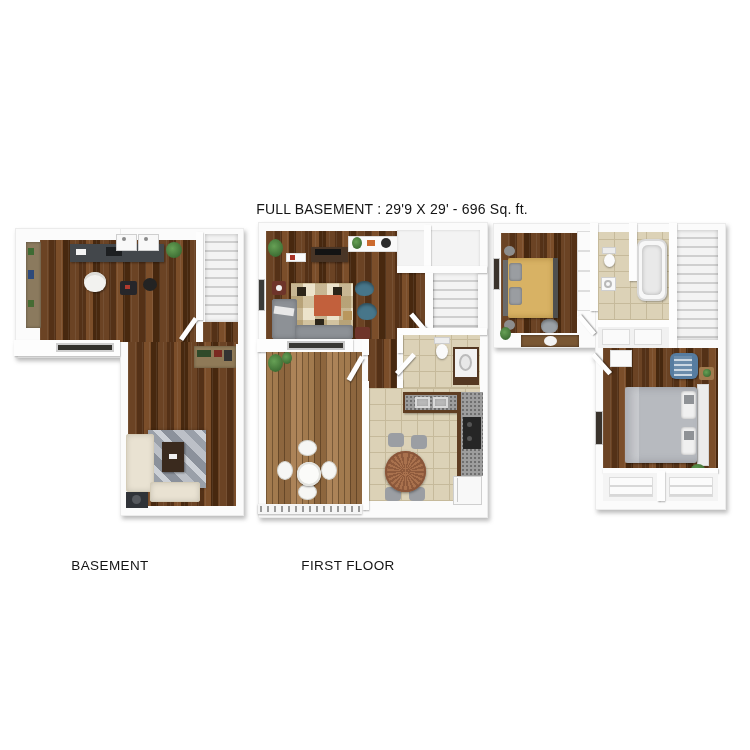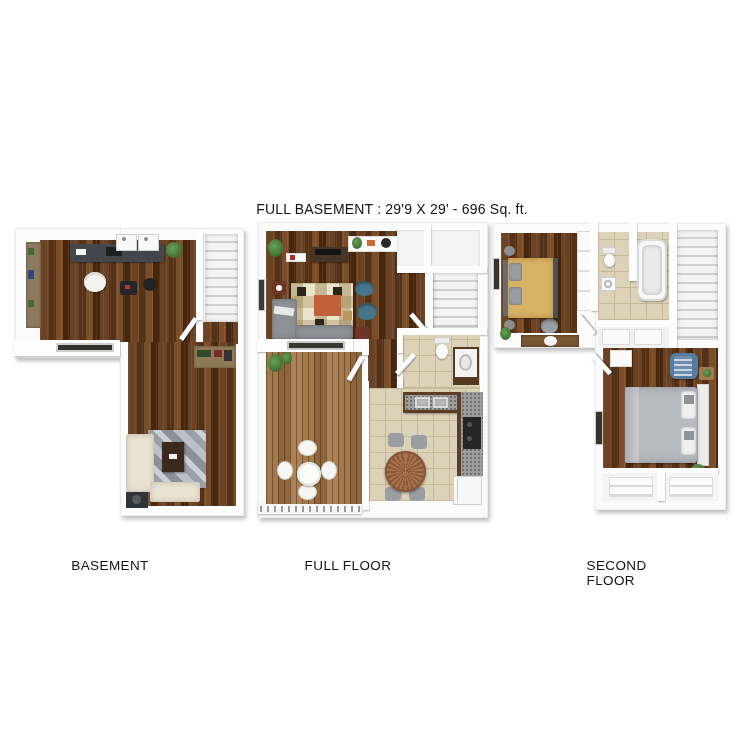--- a/index.html
+++ b/index.html
@@ -230,16 +230,15 @@
     <div class="abs plant" style="left:199px;top:243px;width:16px;height:16px;"></div>
 
     <div class="wall" style="left:112px;top:247px;width:115px;height:5px;"></div>
     <div class="abs" style="left:112px;top:252px;width:115px;height:28px;background:#f4f4f4;"></div>
     <div class="wall" style="left:166px;top:250px;width:8px;height:30px;"></div>
     <div class="abs shelf-lines" style="left:118px;top:256px;width:44px;height:20px;background:repeating-linear-gradient(180deg,#fbfbfb 0 7px,#d8d8d8 7px 9px);"></div>
     <div class="abs shelf-lines" style="left:178px;top:256px;width:44px;height:20px;background:repeating-linear-gradient(180deg,#fbfbfb 0 7px,#d8d8d8 7px 9px);"></div>
   </div>
 
   <div class="plan-label" style="left:110px;">BASEMENT</div>
-  <div class="plan-label" style="left:348px;">FULL FLOOR</div>
-  <div class="plan-label" style="left:641px;">SECOND FLOOR</div>
+  <div class="plan-label" style="left:348px;">FIRST FLOOR</div>
 
 </div>
 
 </body></html>

